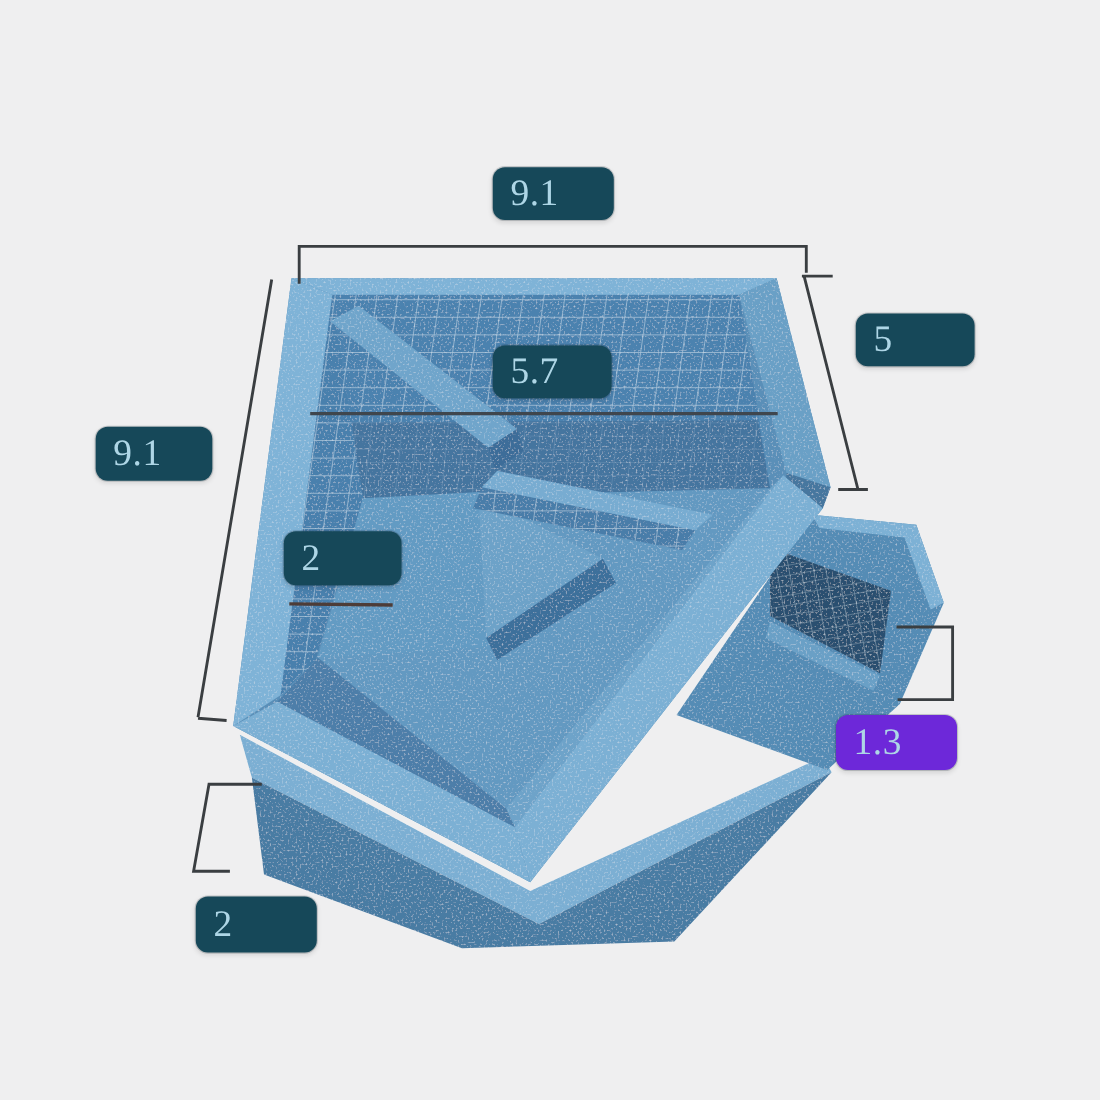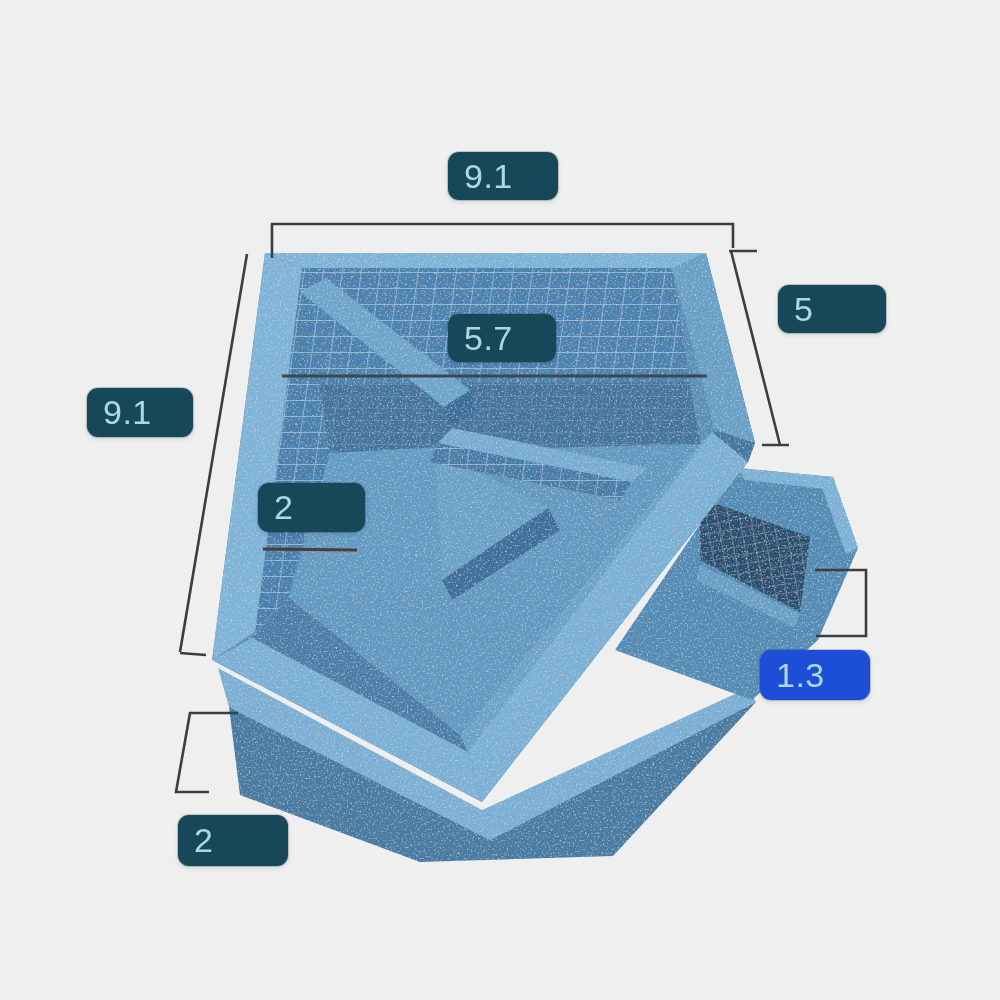--- a/index.html
+++ b/index.html
@@ -16,20 +16,21 @@
     position:absolute;
     display:flex;align-items:center;
     box-sizing:border-box;
     padding-left:16px;
     border-radius:11px;
     font-size:34px;
     font-weight:400;
     letter-spacing:0.5px;
     box-shadow:0 0 0 1px rgba(10,30,40,.18), 0 2px 5px rgba(0,0,0,.12);
     user-select:none;
+    font-family:Liberation Serif, serif;
   }
 </style>
 </head>
 <body style="background: rgb(239, 239, 240);">
 
 <div class="stage">
 
   <svg width="1000" height="1000" viewBox="0 0 1000 1000">
     <defs>
       <filter id="speckle" x="-2%" y="-2%" width="104%" height="104%">
@@ -111,17 +112,17 @@
   <div class="dim-label" style="left: 448px; top: 152px; width: 110px; height: 48px; background: rgb(22, 72, 89); color: rgb(174, 214, 230);">9.1</div>
 
   <div class="dim-label" style="left: 87px; top: 388px; width: 106px; height: 49px; background: rgb(22, 72, 89); color: rgb(174, 214, 230);">9.1</div>
 
   <div class="dim-label" style="left: 448px; top: 314px; width: 108px; height: 48px; background: rgb(22, 72, 89); color: rgb(174, 214, 230);">5.7</div>
 
   <div class="dim-label" style="left: 778px; top: 285px; width: 108px; height: 48px; background: rgb(22, 72, 89); color: rgb(174, 214, 230);">5</div>
 
   <div class="dim-label" style="left: 258px; top: 483px; width: 107px; height: 49px; background: rgb(22, 72, 89); color: rgb(174, 214, 230);">2</div>
 
-  <div class="dim-label" style="left: 760px; top: 650px; width: 110px; height: 50px; background: #1d4ed8; color: rgb(174, 214, 230);">1.3</div>
+  <div class="dim-label" style="left: 760px; top: 650px; width: 110px; height: 50px; background: #6d28d9; color: rgb(174, 214, 230);">1.3</div>
 
   <div class="dim-label" style="left: 178px; top: 815px; width: 110px; height: 51px; background: rgb(22, 72, 89); color: rgb(174, 214, 230);">2</div>
 
 </div>
 
 </body></html>

